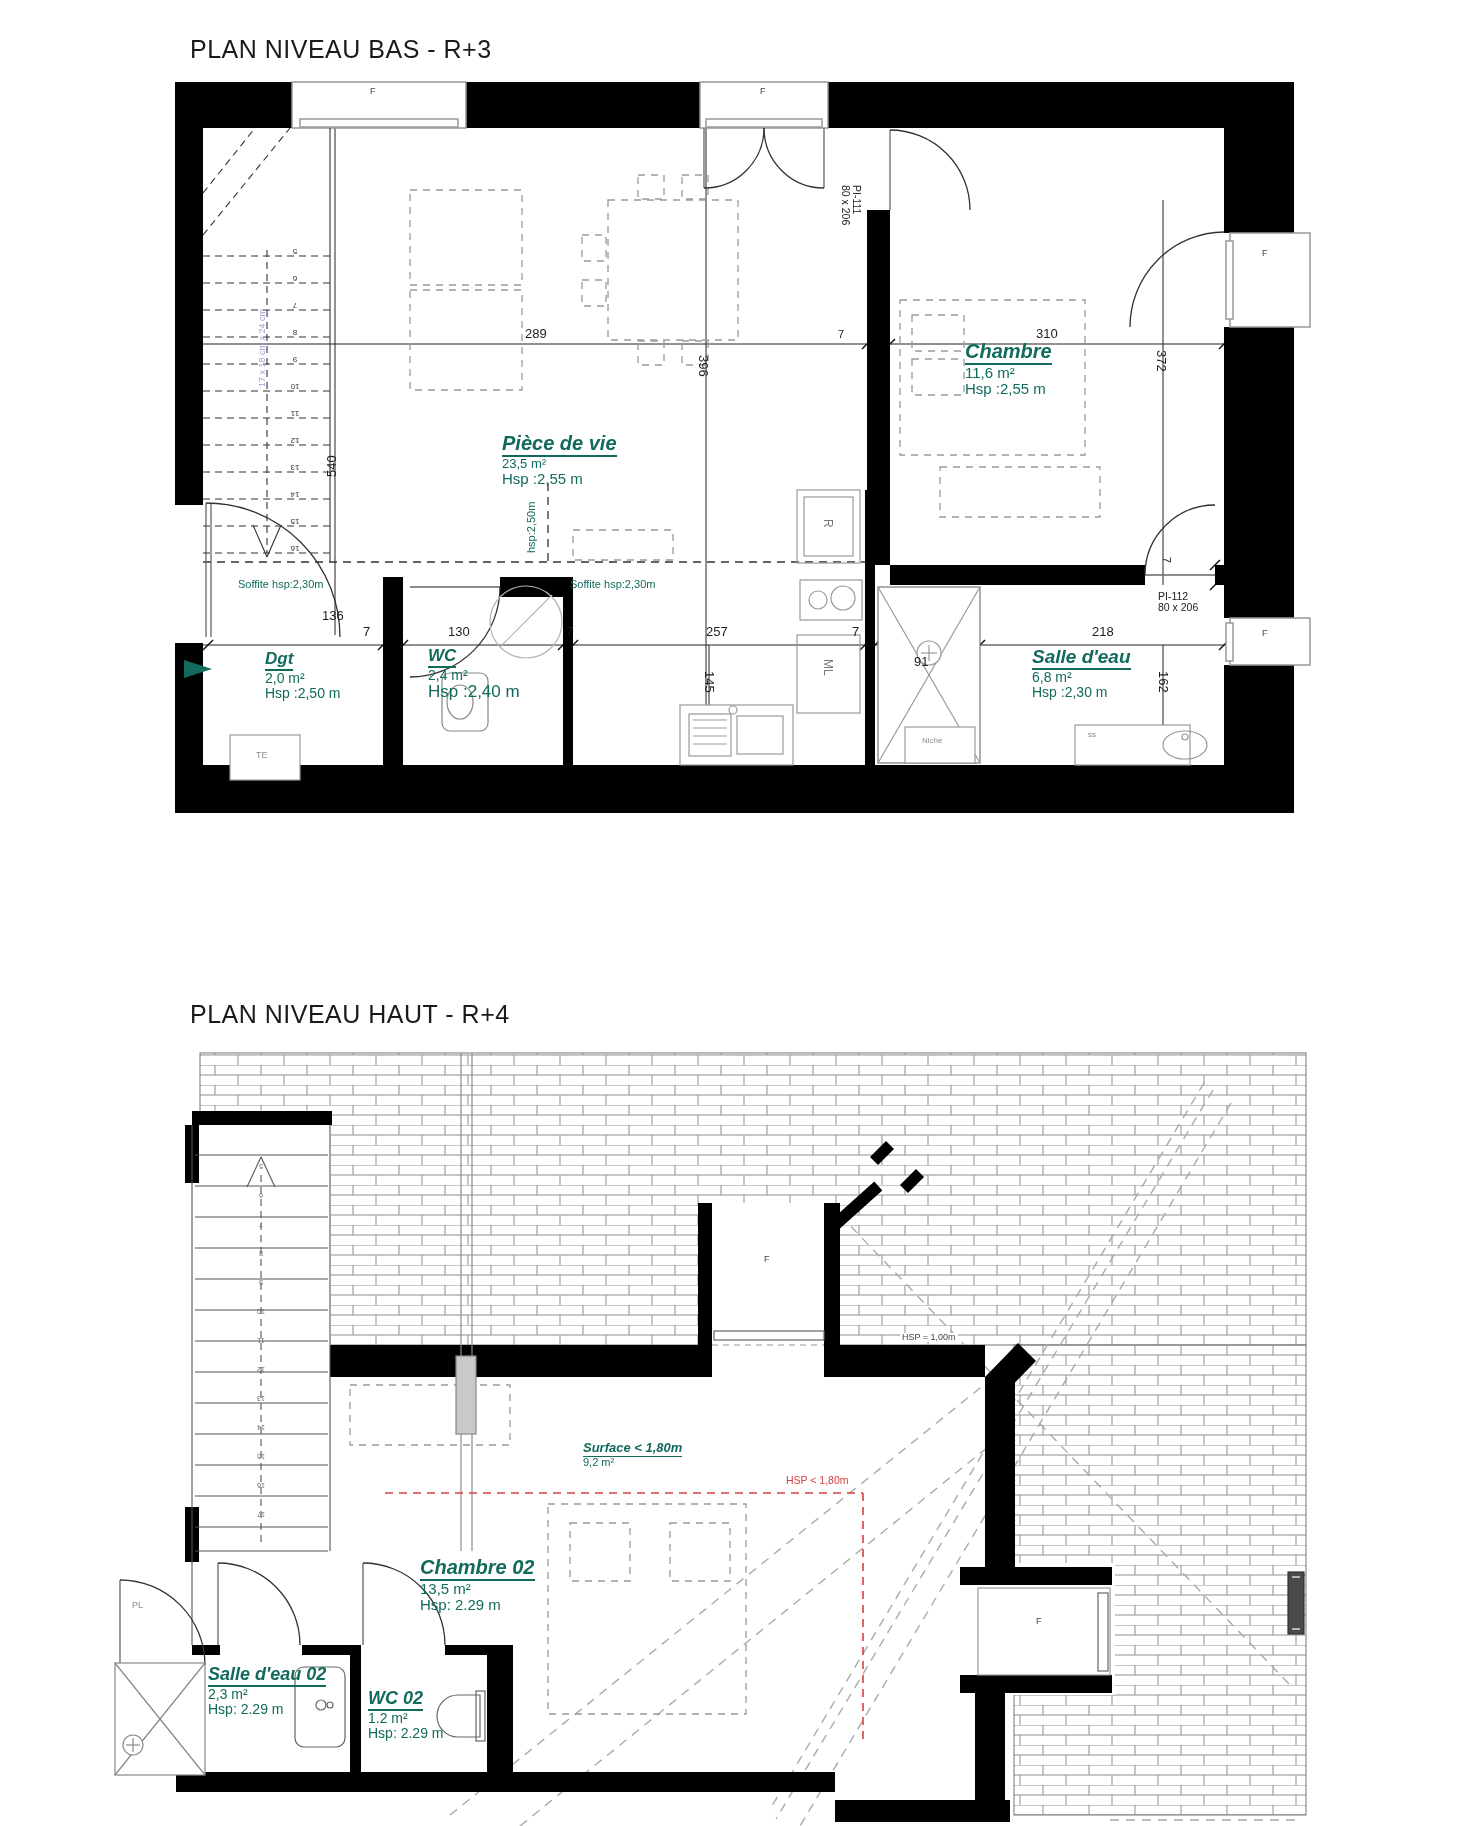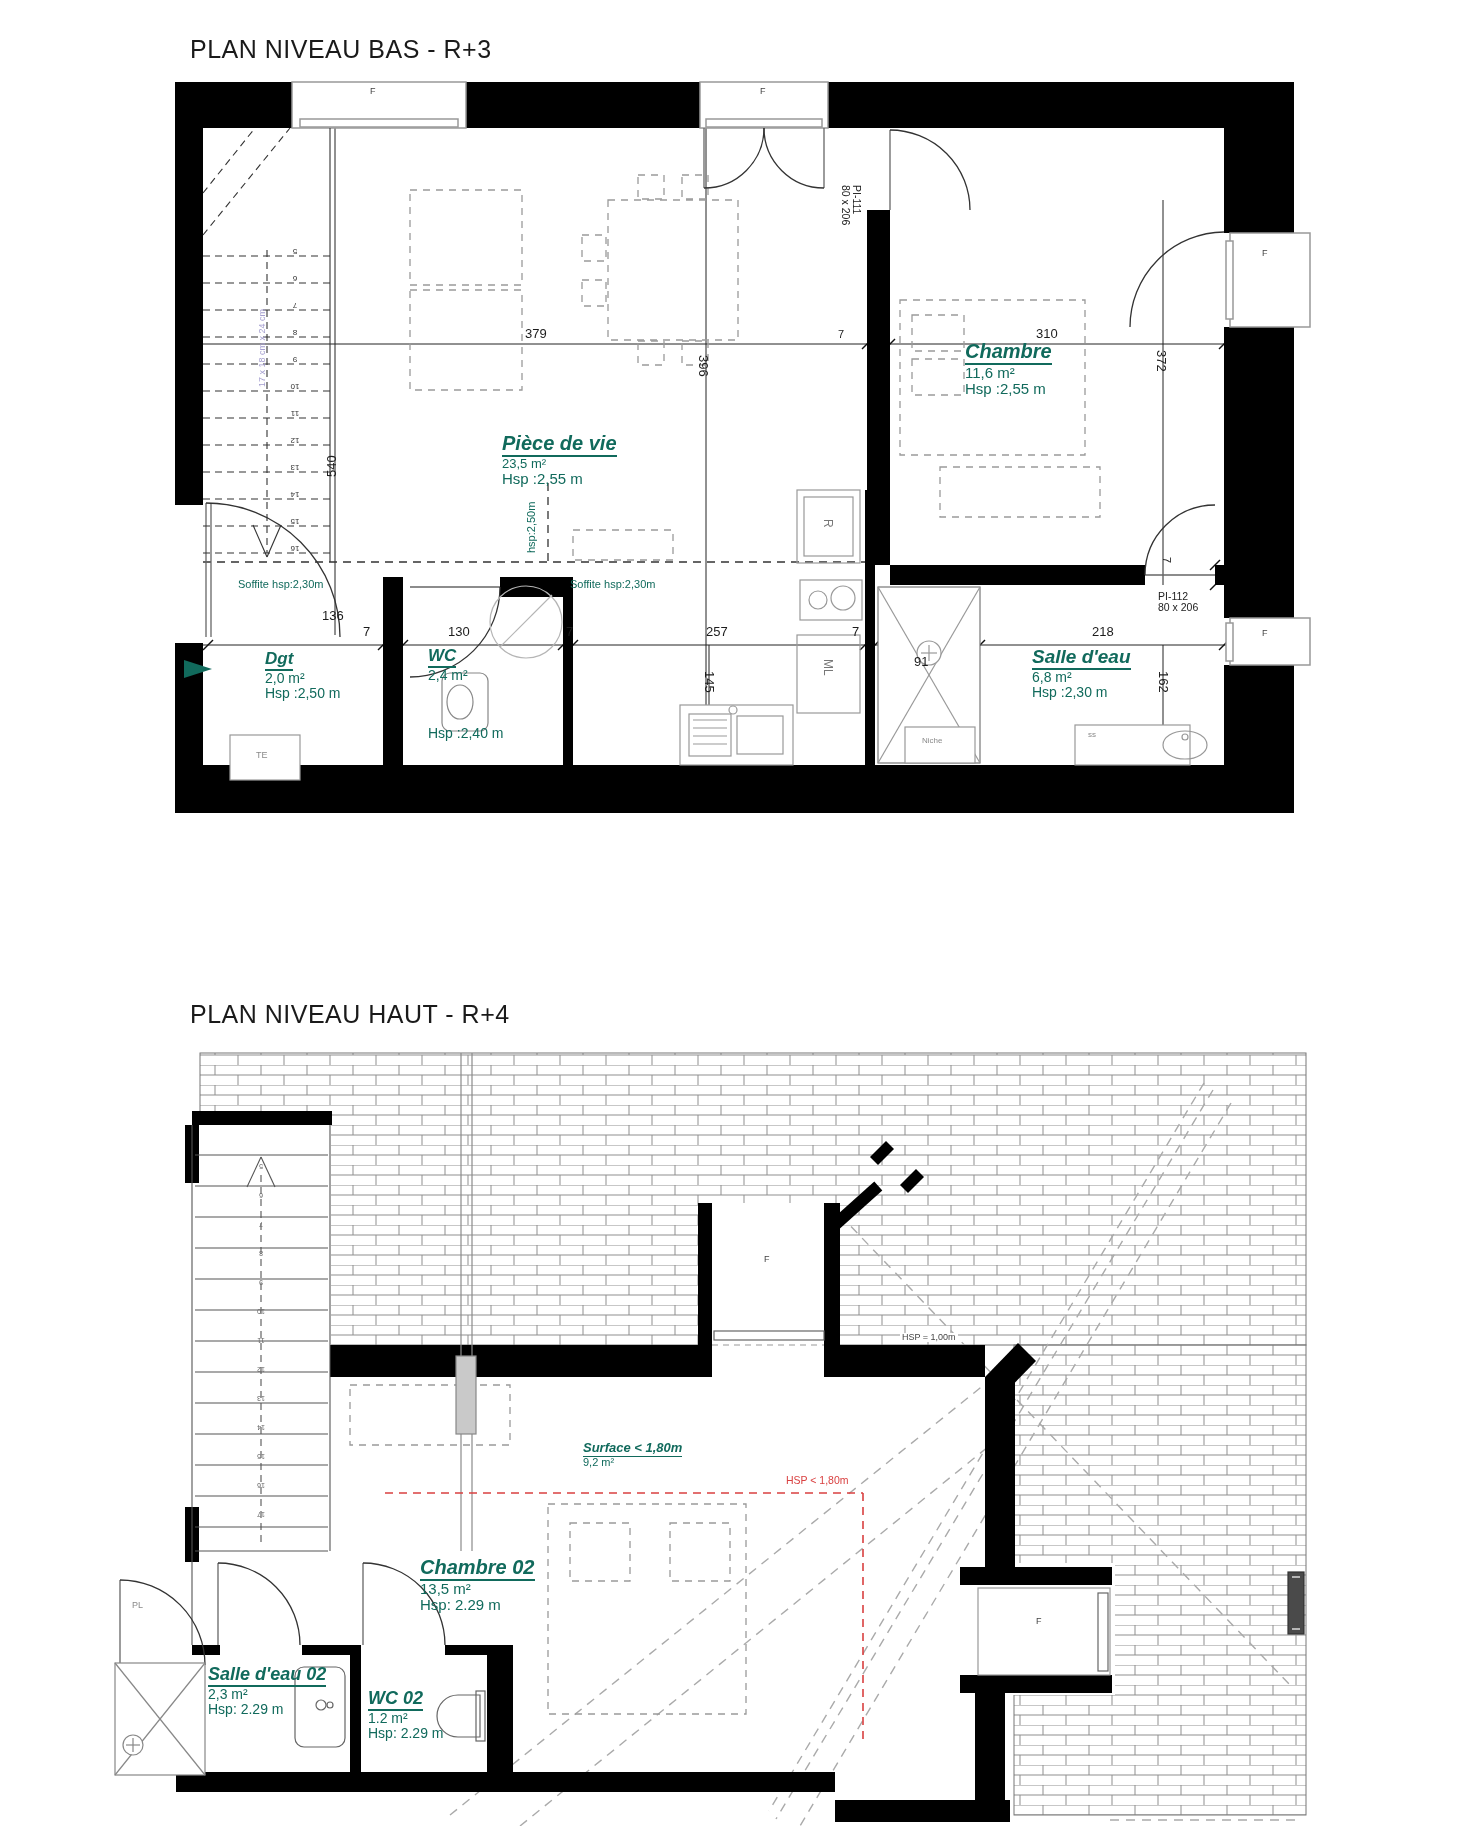--- a/index.html
+++ b/index.html
@@ -204,42 +204,42 @@
       <div class="sub" style="font-size:15px;">Hsp :2,55 m</div>
     </div>
     <div class="lbl teal" style="left:95px;top:575px;font-size:17px;">
       <span class="room-name">Dgt</span>
       <div class="sub" style="font-size:14px;">2,0 m²</div>
       <div class="sub" style="font-size:14px;">Hsp :2,50 m</div>
     </div>
     <div class="lbl teal" style="left:258px;top:572px;font-size:17px;">
       <span class="room-name">WC</span>
       <div class="sub" style="font-size:14px;">2,4 m²</div>
-      <div class="sub" style="font-size:14px;margin-top:43px;">Hsp :2,40 m</div>
+      <div class="sub" style="font-size:17px;">Hsp :2,40 m</div>
     </div>
     <div class="lbl teal" style="left:862px;top:572px;font-size:19px;">
       <span class="room-name">Salle d'eau</span>
       <div class="sub" style="font-size:14px;">6,8 m²</div>
       <div class="sub" style="font-size:14px;">Hsp :2,30 m</div>
     </div>
 
     <div class="lbl teal" style="left:68px;top:504px;font-size:11px;">Soffite hsp:2,30m</div>
     <div class="lbl teal" style="left:400px;top:504px;font-size:11px;">Soffite hsp:2,30m</div>
     <div class="lbl teal rotm90" style="left:356px;top:478px;font-size:11px;">hsp:2,50m</div>
 
     <div class="lbl rot90" style="left:692px;top:110px;font-size:10.5px;color:#222;">
       <div>PI-111</div>
       <div>80 x 206</div>
     </div>
     <div class="lbl" style="left:988px;top:516px;font-size:10.5px;color:#222;">
       <div>PI-112</div>
       <div>80 x 206</div>
     </div>
 
-    <div class="lbl dim" style="left:355px;top:252px;">379</div>
+    <div class="lbl dim" style="left:355px;top:252px;">289</div>
     <div class="lbl dim-s" style="left:668px;top:254px;">7</div>
     <div class="lbl dim" style="left:866px;top:252px;">310</div>
     <div class="lbl dim rot90" style="left:540px;top:280px;">396</div>
     <div class="lbl dim rotm90" style="left:155px;top:402px;">540</div>
     <div class="lbl dim rot90" style="left:998px;top:275px;">372</div>
     <div class="lbl dim" style="left:110px;top:534px;margin-left:42px;">136</div>
     <div class="lbl dim" style="left:193px;top:550px;">7</div>
     <div class="lbl dim" style="left:278px;top:550px;">130</div>
     <div class="lbl dim" style="left:396px;top:550px;">7</div>
     <div class="lbl dim" style="left:536px;top:550px;">257</div>

